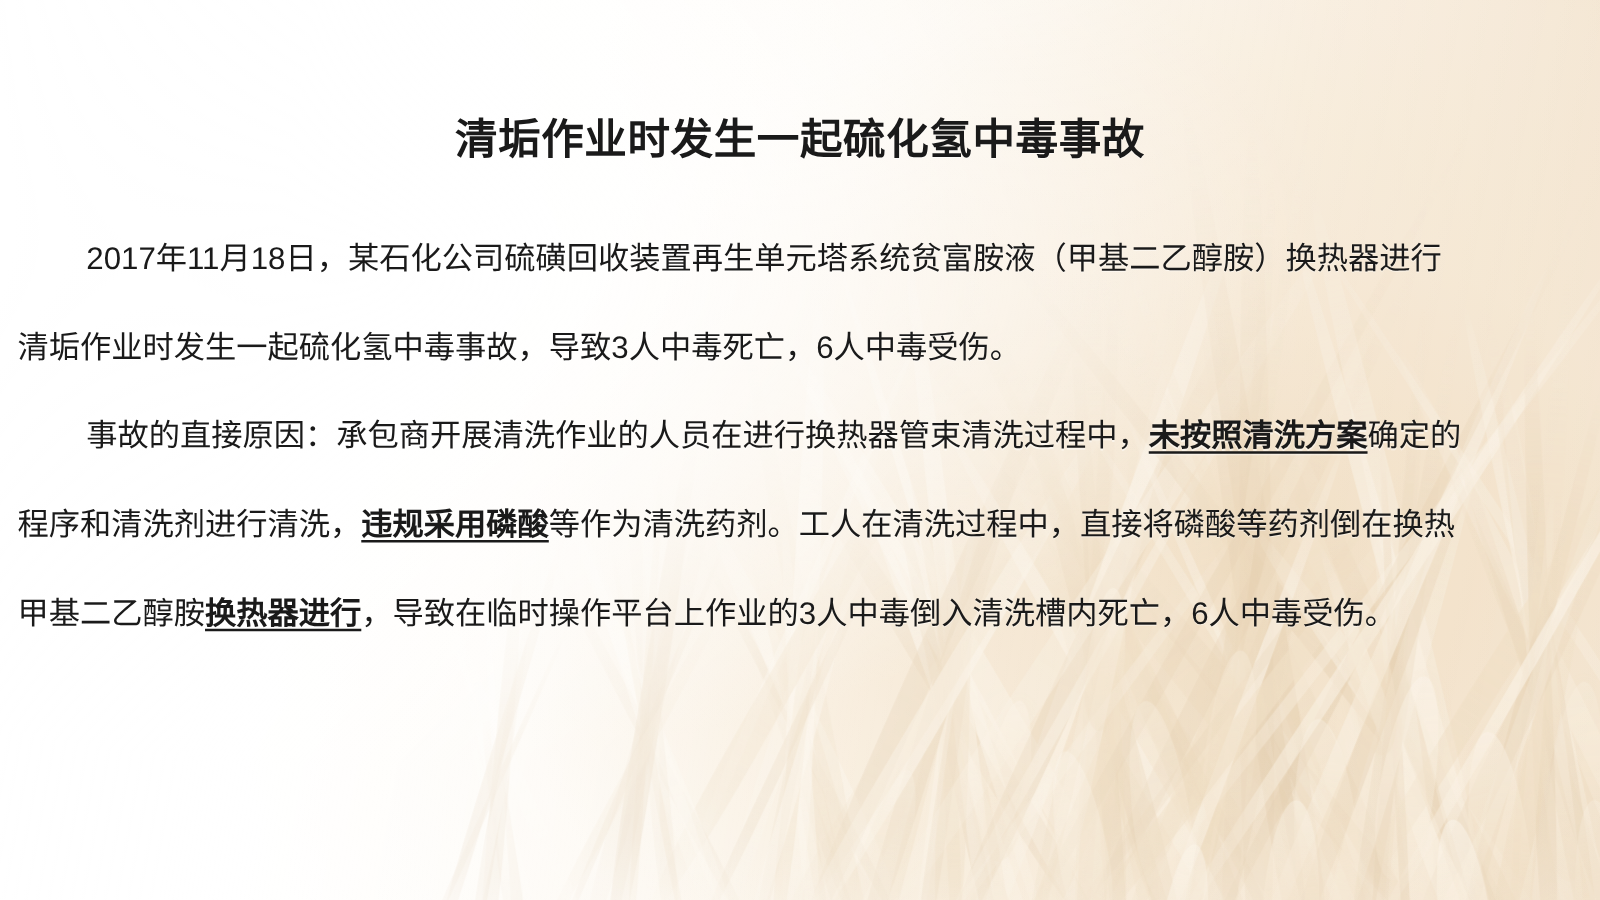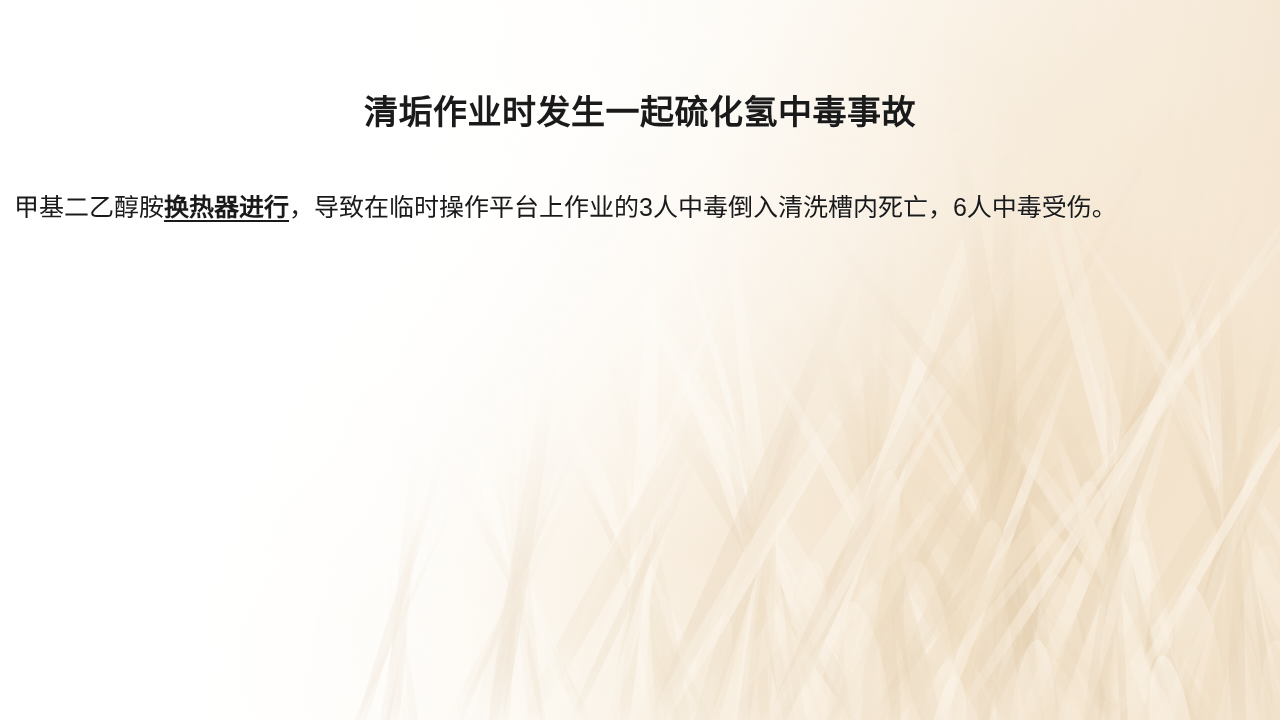--- a/index.html
+++ b/index.html
@@ -301,19 +301,25 @@
       <div class="ear" style="left: 870px; top: 470px; width: 30px; height: 115px; transform: rotate(6deg); opacity: 0.62;"></div>
     </div>
 
   <div class="haze"></div>
 
   <div class="content">
 
     <div class="title">清垢作业时发生一起硫化氢中毒事故</div>
 
     <div class="body" id="body-host">
+        <div class="para p1">
+          <span class="line"><span class="indent"></span><span>2017年11月18日，某石化公司硫磺回收装置再生单元塔系统贫富胺液（甲基二乙醇胺）换热器进行</span></span>
+          <span class="line"><span>清垢作业时发生一起硫化氢中毒事故，导致3人中毒死亡，6人中毒受伤。</span></span>
+        </div>
         <div class="para p2">
+          <span class="line"><span class="indent"></span><span>事故的直接原因：承包商开展清洗作业的人员在进行换热器管束清洗过程中，</span><span class="hl">未按照清洗方案</span><span>确定的</span></span>
+          <span class="line"><span>程序和清洗剂进行清洗，</span><span class="hl">违规采用磷酸</span><span>等作为清洗药剂。工人在清洗过程中，直接将磷酸等药剂倒在换热</span></span>
           <span class="line"><span>甲基二乙醇胺</span><span class="hl">换热器进行</span><span>，导致在临时操作平台上作业的3人中毒倒入清洗槽内死亡，6人中毒受伤。</span></span>
         </div>
       </div>
 
   </div>
 </div>
 
 </body></html>

